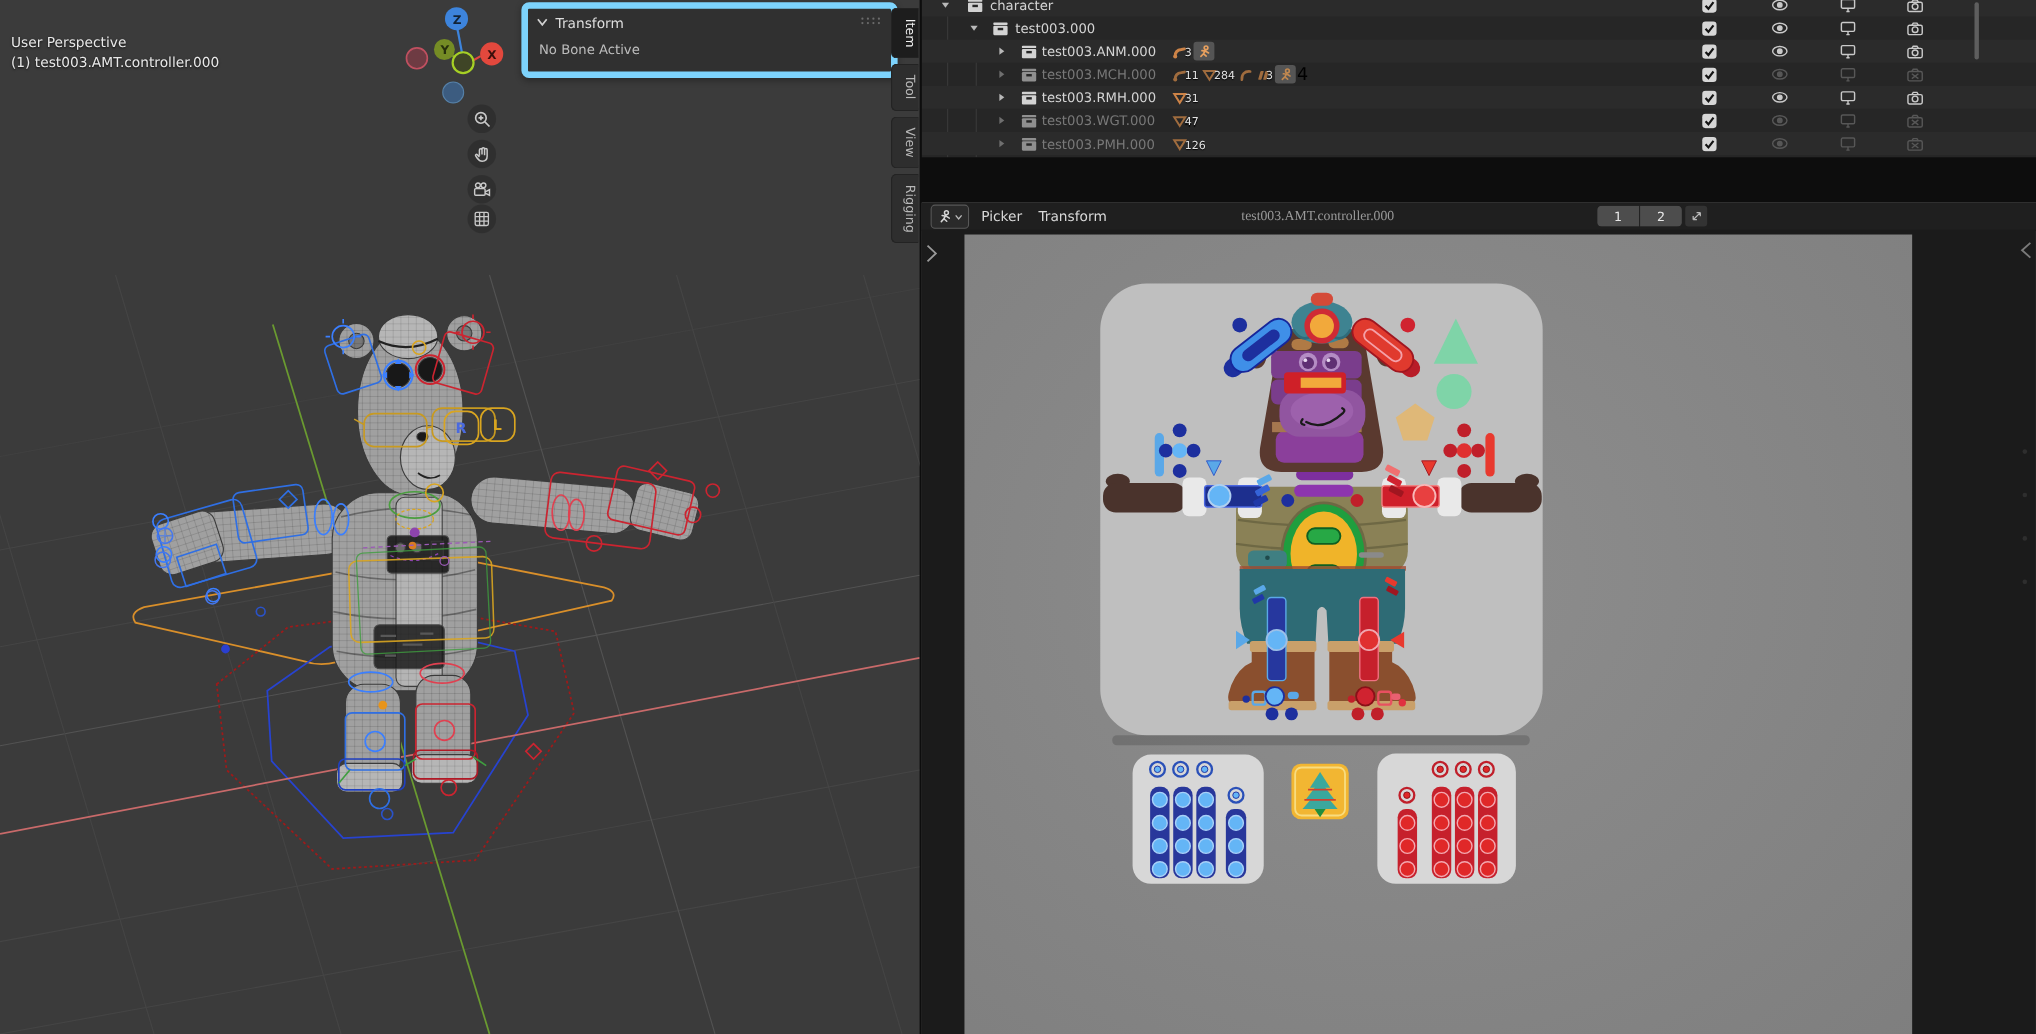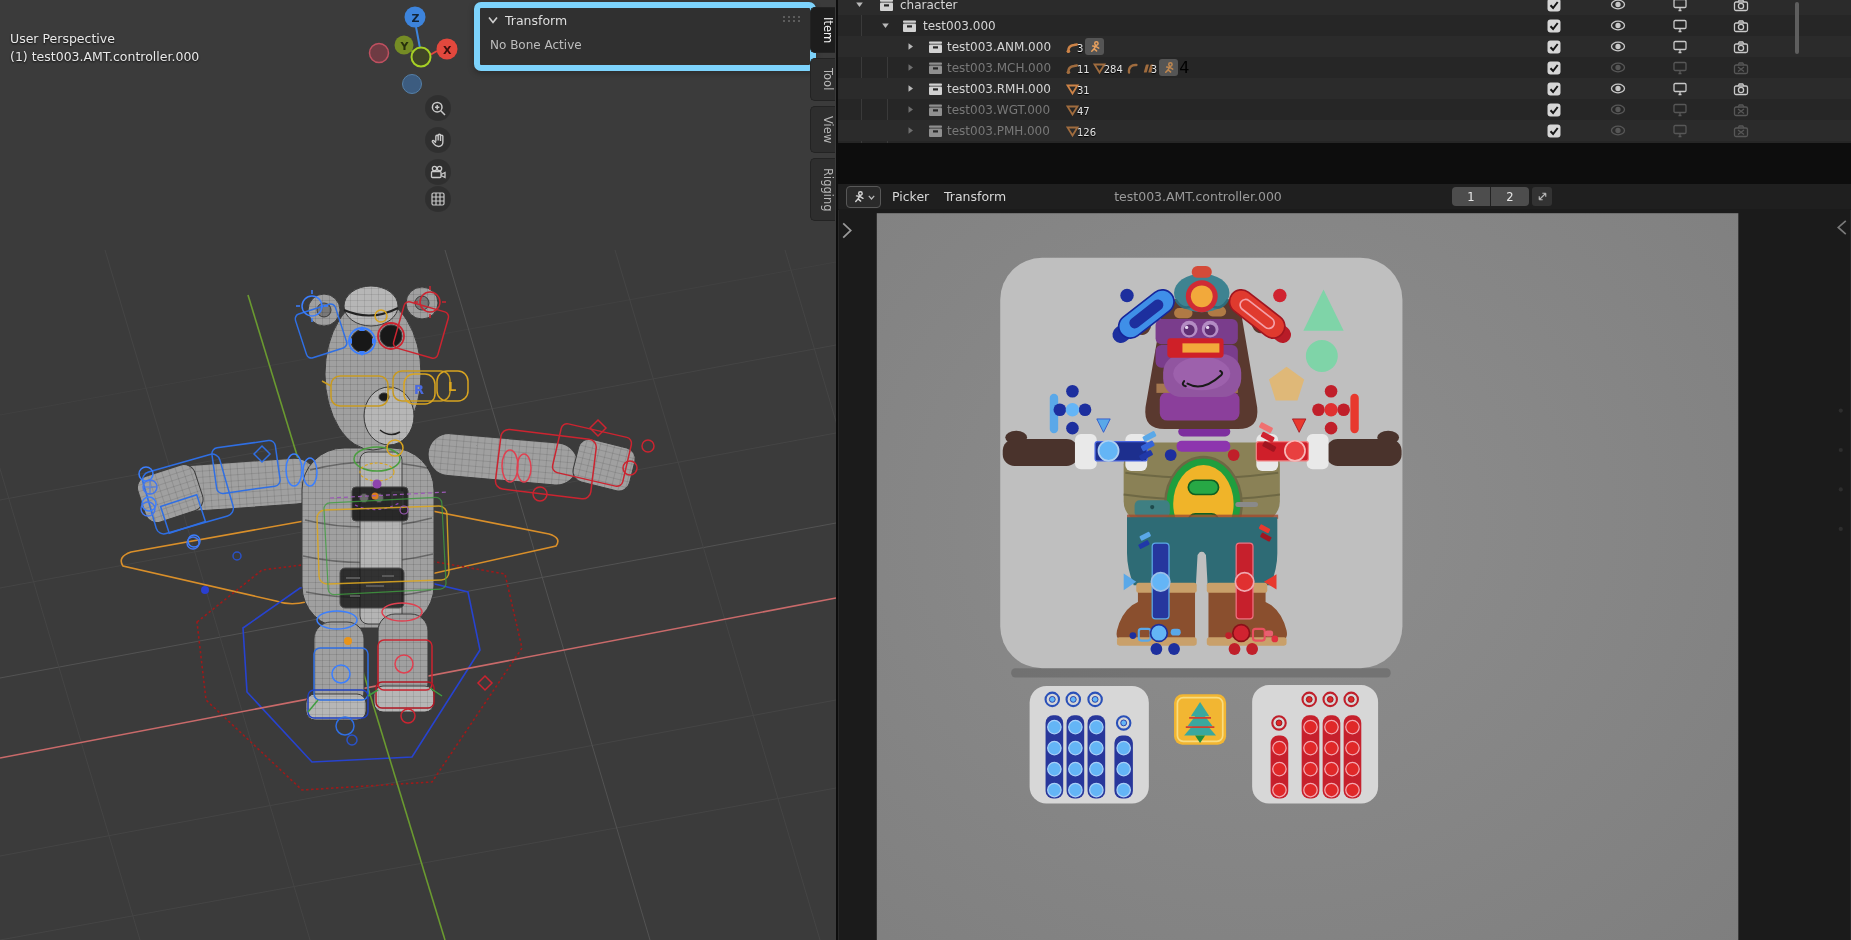--- a/index.html
+++ b/index.html
@@ -42,21 +42,21 @@
   .tg{position:absolute;display:flex;}
   #oscroll{position:absolute;left:957px;top:2px;width:4px;height:52px;background:#5e5e5e;border-radius:2px;}
   .guide{position:absolute;width:1px;background:#3a3a3a;}
   
   #picker{position:absolute;left:838px;top:145px;width:1013px;height:795px;background:#737373;margin-top:39px;}
   #phead{position:absolute;left:0;top:0;width:100%;height:25px;background:#1f1f1f;border-bottom:1px solid #141414;}
   #etypebtn{position:absolute;left:8px;top:2px;width:33px;height:20px;border:1px solid #585858;border-radius:4px;
             background:#2a2a2a;display:flex;align-items:center;justify-content:center;gap:2px;}
   .pmenu{position:absolute;top:0;height:25px;line-height:25px;color:#d8d8d8;font-size:12.5px;}
   #ptitle{position:absolute;top:0;height:25px;line-height:25px;left:360px;transform:translateX(-50%);
-          color:#9a9a9a;font-size:12.5px;white-space:nowrap;}
+          color:#9a9a9a;font-size:12.5px;white-space:nowrap;font-family:Liberation Serif, serif;}
   #pagebtns{position:absolute;left:614px;top:3px;display:flex;border-radius:4px;overflow:hidden;background:#222;}
   .pagebtn{width:38px;height:19px;background:#4d4d4d;color:#e8e8e8;font-size:11.5px;display:flex;
            align-items:center;justify-content:center;}
   .pagebtn + .pagebtn{margin-left:1px;}
   #fsbtn{position:absolute;left:694px;top:3px;width:20px;height:19px;background:#333;border-radius:3px;
          display:flex;align-items:center;justify-content:center;}
   #pcanvas{position:absolute;left:0;top:25px;}
 </style>
 </head>
 <body>

